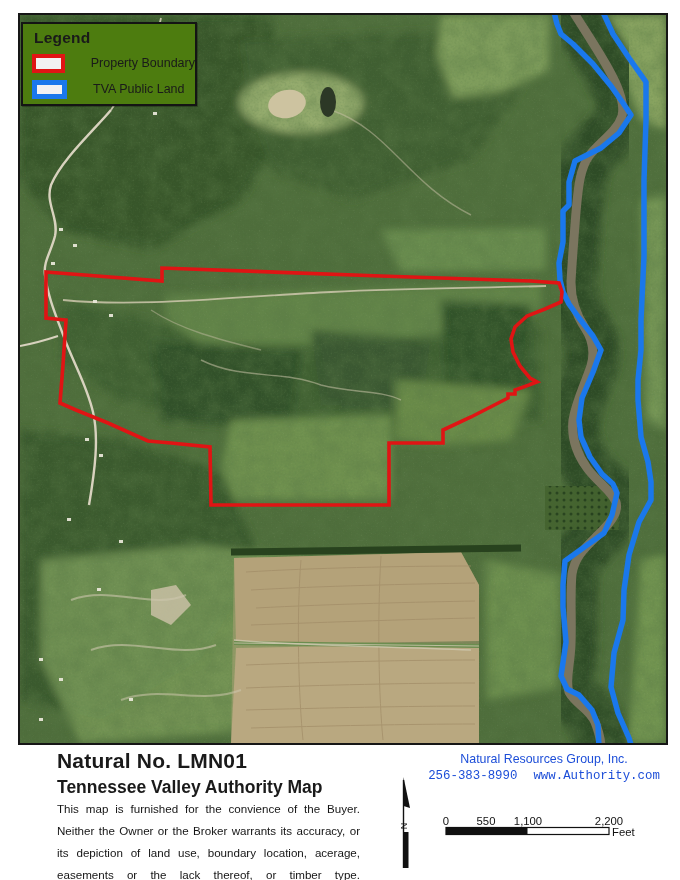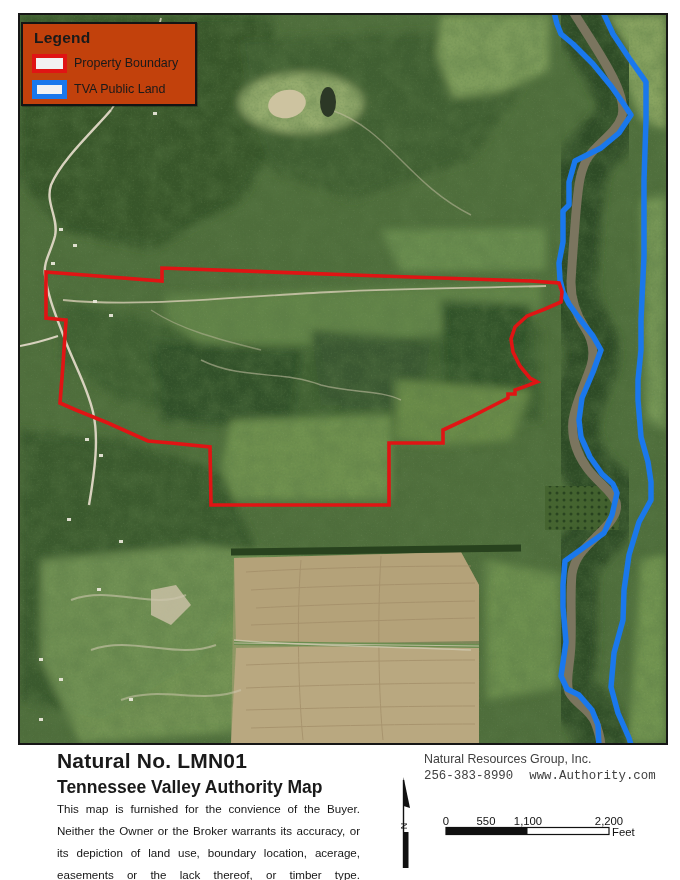--- a/index.html
+++ b/index.html
@@ -6,32 +6,32 @@
   .page{position:relative;width:680px;height:880px;background:#ffffff;overflow:hidden;
         font-family:"Liberation Sans",sans-serif;color:#1a1a1a;}
   .map-frame{position:absolute;left:18px;top:13px;width:650px;height:732px;
              border:2px solid #161616;box-sizing:border-box;background:#4f6e3c;}
   .map-frame svg{display:block;}
   
   .legend{position:absolute;left:21px;top:22px;width:176px;height:84px;
           background:#e9e9e9;border:2px solid #141414;box-sizing:border-box;
           box-shadow:1px 1px 0 rgba(0,0,0,.25);}
   .legend-title{font-size:15.5px;font-weight:bold;margin:5px 0 0 11px;letter-spacing:.2px;}
-  .legend-row{display:flex;align-items:center;margin:6px 0 0 9px;height:20px;}
+  .legend-row{display:flex;align-items:center;margin:6px 0 0 9px;height:20px;gap:19px;}
   .swatch{width:27px;height:11px;background:#f2f2f2;border-style:solid;}
   .swatch-red{border-width:4px;}
   .swatch-blue{border-width:5px;height:9px;width:25px;}
   .legend-label{font-size:12.5px;margin-left:7px;white-space:nowrap;}
   
   .f-property{position:absolute;left:57px;top:749px;font-size:21px;font-weight:bold;letter-spacing:.2px;}
   .f-maptitle{position:absolute;left:57px;top:777px;font-size:17.5px;font-weight:bold;text-align:center;}
   .f-disclaimer{position:absolute;left:57px;top:798px;width:303px;font-size:11.6px;
                 line-height:22px;text-align:justify;text-align-last:justify;color:#151515;}
-  .f-company{position:absolute;left:424px;top:752px;width:240px;text-align:left;
-             font-size:12.4px;line-height:15.5px;color:#404040;}
+  .f-company{position:absolute;left:424px;top:752px;width:240px;text-align:center;
+             font-size:12.4px;line-height:15.5px;color:#1d4ed8;}
   .f-phone-row span{white-space:nowrap;font-family:Liberation Mono, monospace;}
   .f-website{margin-left:16px;}
   .north-arrow{position:absolute;left:394px;top:774px;}
   .scalebar{position:absolute;left:432px;top:800px;}
   svg text{font-family:"Liberation Sans",sans-serif;}
 </style>
 </head>
 <body>
 
 <div class="page">
@@ -159,21 +159,21 @@
         <path d="M570,8 C578,22 596,48 608,70 C618,88 624,104 621,116 C616,132 598,142 588,156 C578,170 577,192 575,212 C573,238 571,262 570,282 C570,300 576,316 584,328 C592,340 594,352 590,366 C584,384 575,402 572,420 C570,438 576,454 586,468 C596,482 610,490 615,502 C618,512 610,522 598,534 C584,548 574,556 571,574 C569,596 571,618 570,644 C569,668 564,680 568,692 C574,704 588,708 594,722 C598,732 600,740 600,748" fill="none" stroke-width="9" stroke-linecap="round" stroke="#7b755f"></path>
 
         <path d="M552,8 L556,24 L560,34 L572,44 L592,64 L610,86 L622,103 L630,115 L618,133 L600,148 L574,161 L568,182 L568,205 L562,211 L562,242 L558,263 L559,280 L562,292 L568,304 L578,318 L592,336 L600,350 L592,372 L581,398 L578,420 L580,437 L589,457 L601,474 L612,484 L616,493 L611,515 L603,533 L582,548 L564,561 L562,585 L562,607 L565,642 L560,676 L566,689 L578,695 L591,710 L597,725 L598,748" fill="none" stroke-width="5.5" stroke-linejoin="round" stroke-linecap="round" stroke="#1a78ec"></path>
         <path d="M600,8 L612,34 L628,58 L645,82 L645,120 L643,180 L643,256 L640,320 L640,350 L637,380 L637,400 L640,437 L647,462 L650,482 L650,500 L638,522 L628,555 L623,590 L622,620 L613,653 L610,687 L617,713 L628,738 L631,748" fill="none" stroke-width="5.5" stroke-linejoin="round" stroke-linecap="round" stroke="#1a78ec"></path>
 
         <polygon points="45,272 161,281 161,268 380,276 530,281 558,283 561,292 560,302 544,309 526,316 514,327 510,339 512,352 519,366 529,378 536,382 514,390 514,394 507,394 507,398 470,417 442,430 442,443 388,443 388,505 210,505 209,447 170,443 147,441 107,423 75,410 59,403 62,365 65,320 45,318" fill="none" stroke-width="3.6" stroke-linejoin="miter" stroke="#e01414"></polygon>
       </g>
     </svg>
   </div>
 
-  <div class="legend" style="background-color: #c2410c;">
+  <div class="legend" style="background-color: #4d7c0f;">
     <div class="legend-title">Legend</div>
     <div class="legend-row">
       <span class="swatch swatch-red" style="border-color: rgb(224, 20, 20);"></span>
       <span class="legend-label">Property Boundary</span>
     </div>
     <div class="legend-row">
       <span class="swatch swatch-blue" style="border-color: rgb(26, 120, 236);"></span>
       <span class="legend-label">TVA Public Land</span>
     </div>
   </div>

